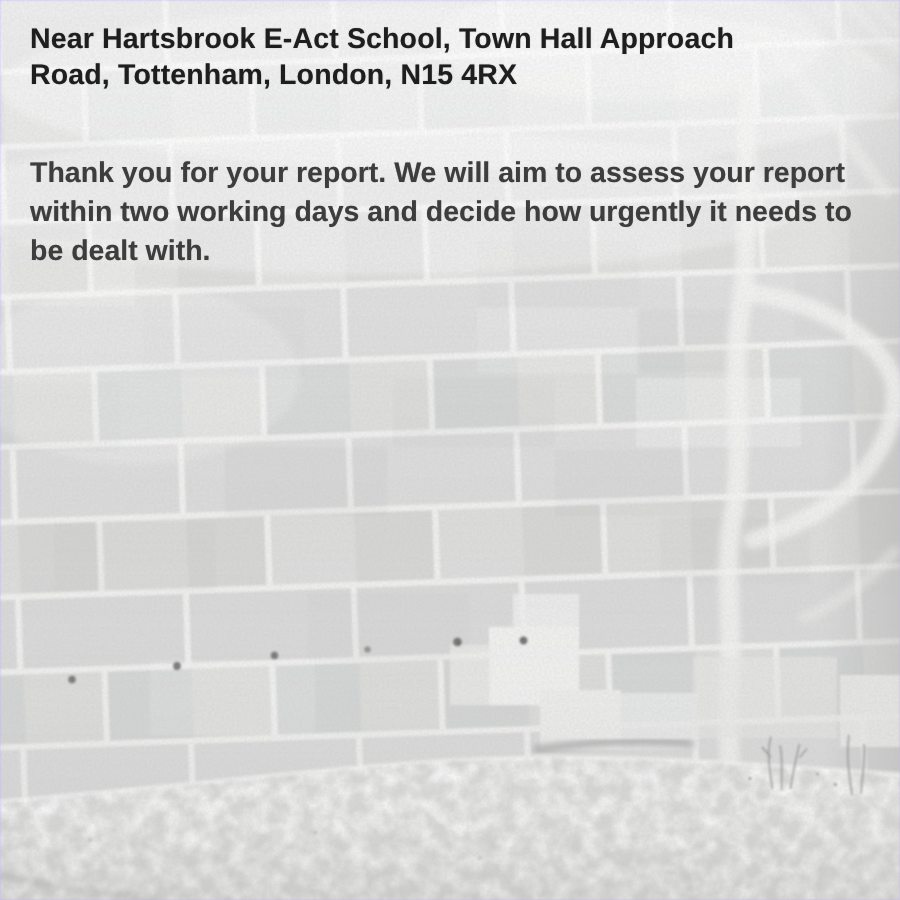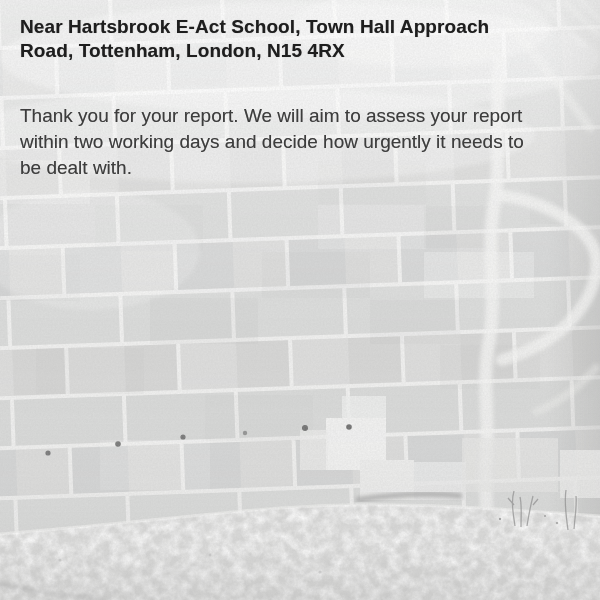--- a/index.html
+++ b/index.html
@@ -11,21 +11,21 @@
   .photo svg{position:absolute;left:0;top:0;}
   .overlay{position:absolute;left:0;top:0;width:600px;height:600px;}
   .heading{
     position:absolute;left:20px;top:15px;width:545px;
     font-size:19px;line-height:24px;font-weight:bold;color:#1e1e1e;
     white-space:pre-line;letter-spacing:.1px;
     text-shadow:0 0 .7px rgba(30,30,30,.45);
   }
   .message{
     position:absolute;left:20px;top:103px;width:565px;
-    font-size:19px;line-height:26px;font-weight:normal;color:#3d3d3d;
+    font-size:19px;line-height:26px;font-weight:bold;color:#3d3d3d;
     white-space:pre-line;
     text-shadow:0 0 .6px rgba(55,55,55,.4);
   }
 </style>
 </head>
 <body>
 
 <div class="photo">
 
   <svg width="600" height="600" viewBox="0 0 600 600">

